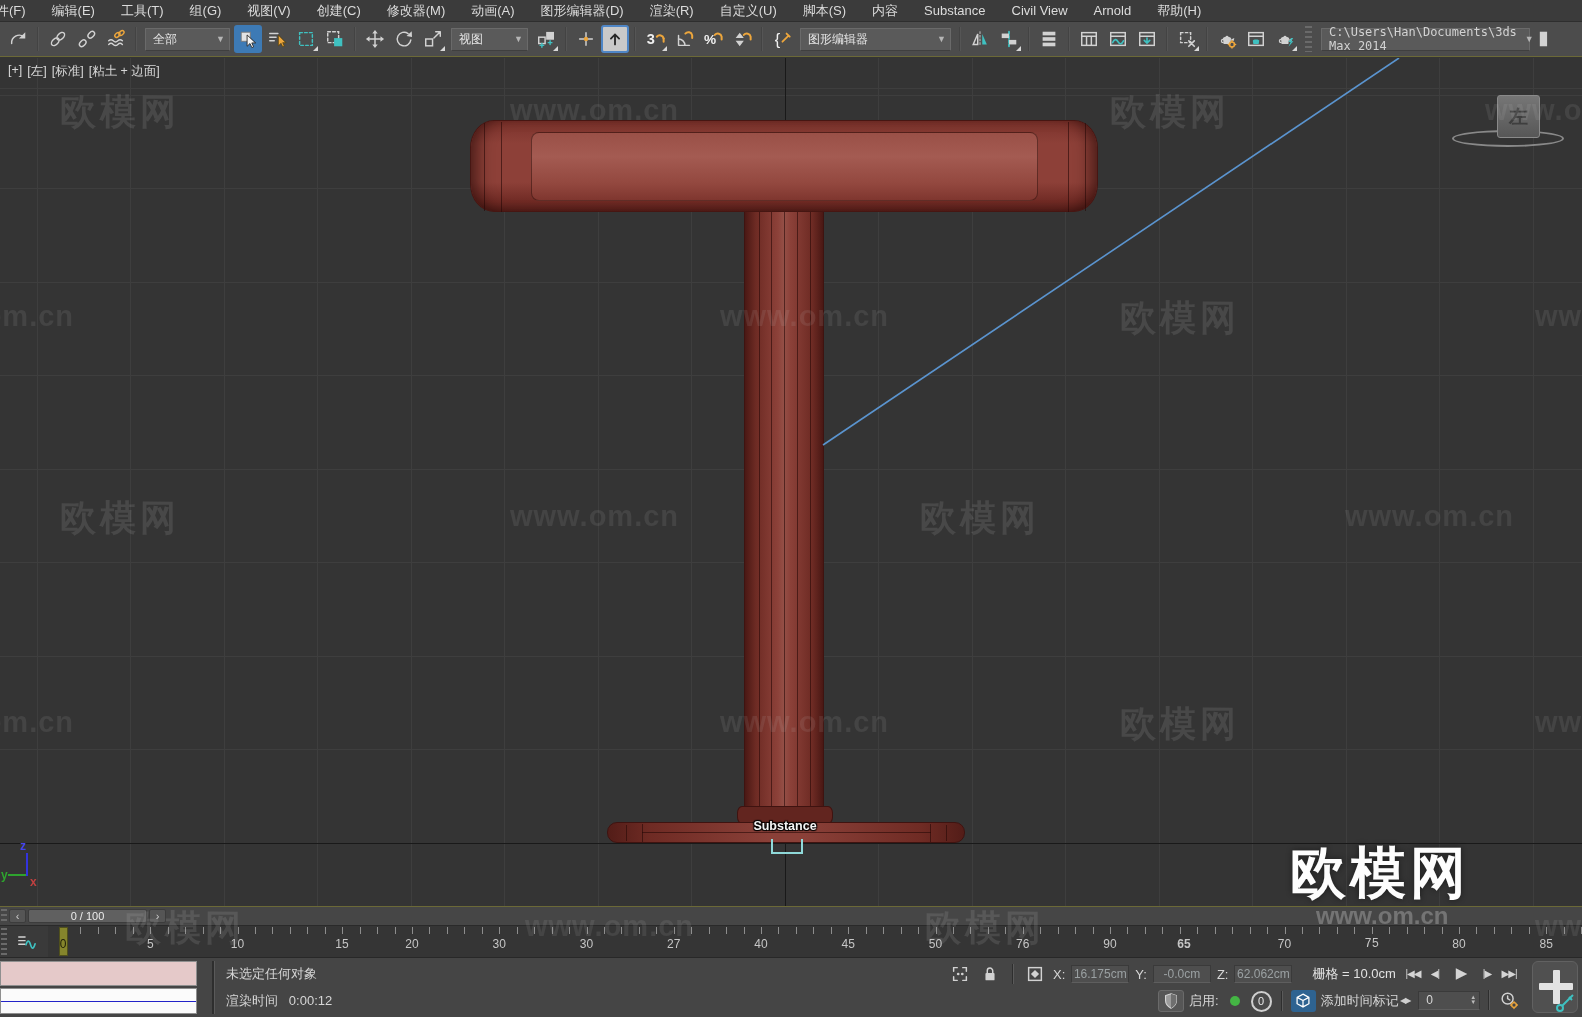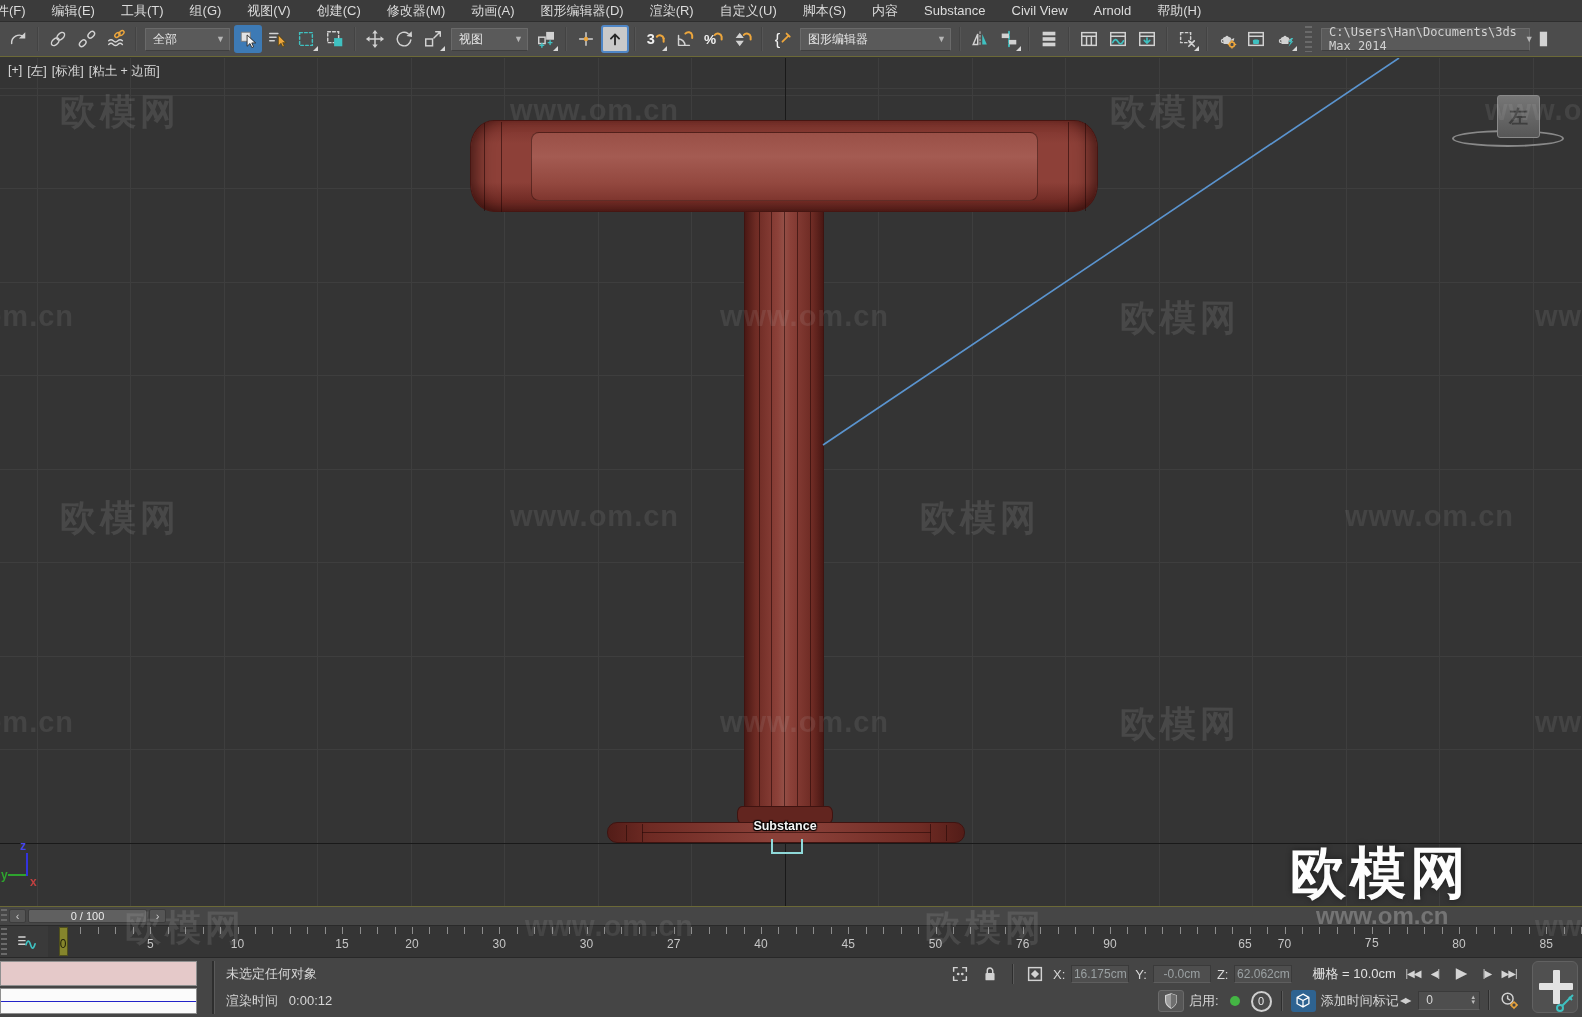--- a/index.html
+++ b/index.html
@@ -547,21 +547,21 @@
         <div class="tick" style="left: 1009.65px;"></div>
         <div class="tick" style="left: 1027.1px;"></div>
         <div class="tick" style="left: 1044.55px;"></div>
         <div class="tick" style="left: 1062px;"></div>
         <div class="tick-label" style="left: 1062px;">90</div>
         <div class="tick" style="left: 1079.45px;"></div>
         <div class="tick" style="left: 1096.9px;"></div>
         <div class="tick" style="left: 1114.35px;"></div>
         <div class="tick" style="left: 1131.8px;"></div>
         <div class="tick" style="left: 1149.25px;"></div>
-        <div class="tick-label" style="left: 1197px;">65</div>
+        <div class="tick-label" style="left: 1136px; font-weight: bold;">65</div>
         <div class="tick" style="left: 1166.7px;"></div>
         <div class="tick" style="left: 1184.15px;"></div>
         <div class="tick" style="left: 1201.6px;"></div>
         <div class="tick" style="left: 1219.05px;"></div>
         <div class="tick" style="left: 1236.5px;"></div>
         <div class="tick-label" style="left: 1236.5px;">70</div>
         <div class="tick" style="left: 1253.95px;"></div>
         <div class="tick" style="left: 1271.4px;"></div>
         <div class="tick" style="left: 1288.85px;"></div>
         <div class="tick" style="left: 1306.3px;"></div>

